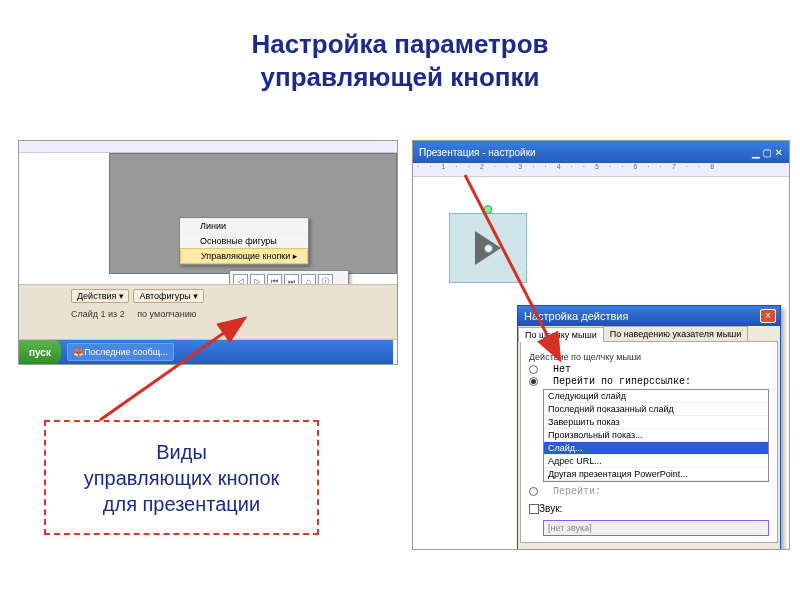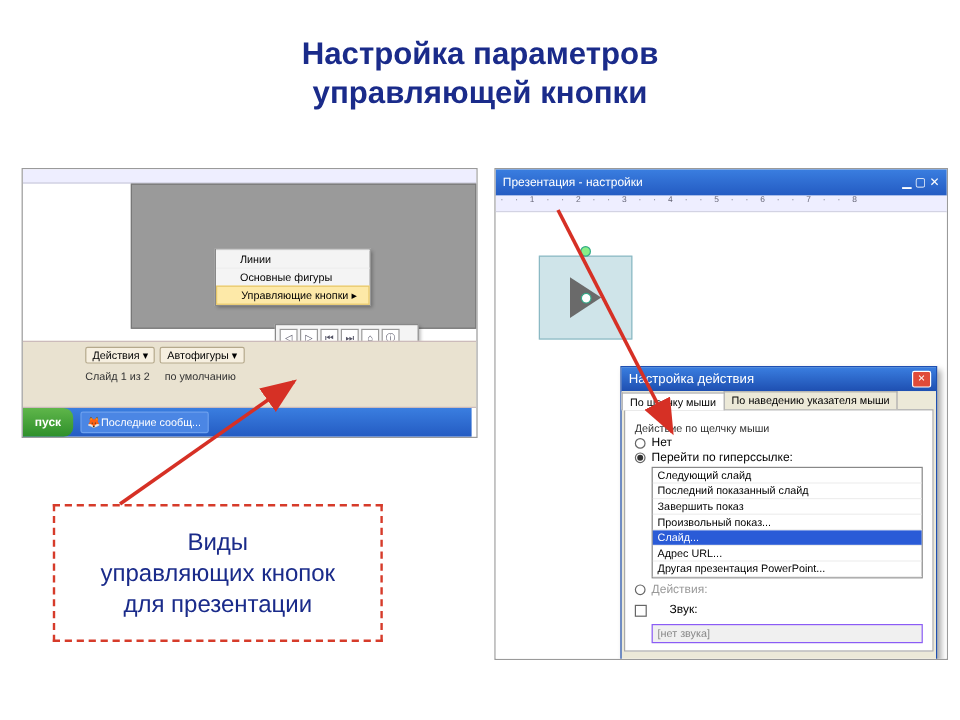--- a/index.html
+++ b/index.html
@@ -7,21 +7,21 @@
 
   .title { text-align: center; color: #1a2b8a; font-weight: bold; font-size: 26px; margin-top: 28px; line-height: 1.25; }
 
   
   .left-panel {
     position: absolute; left: 18px; top: 140px; width: 380px; height: 225px;
     border: 1px solid #9a9a9a; background: #fff; overflow: hidden;
   }
   .left-panel .ruler { position: absolute; left: 0; top: 0; right: 0; height: 12px; background: #eef; border-bottom: 1px solid #ccd; }
   .left-panel .doc-area { position: absolute; left: 90px; top: 12px; right: 0; bottom: 90px; background: #9a9a9a; border: 1px solid #777; }
-  .left-panel .menu { position: absolute; left: 160px; top: 66px; width: 130px; background: #f4f4f4; border: 1px solid #888; font-size: 9px; box-shadow: 2px 2px 3px rgba(0,0,0,0.3);}
+  .left-panel .menu { position: absolute; left: 160px; top: 76px; width: 130px; background: #f4f4f4; border: 1px solid #888; font-size: 9px; box-shadow: 2px 2px 3px rgba(0,0,0,0.3);}
   .left-panel .menu .mi { display: flex; align-items: center; padding: 2px 4px 2px 20px; border-top: 1px solid #eee; white-space: nowrap; }
   .left-panel .menu .mi.hl { background: #fde9a8; border: 1px solid #e6c76a; }
   .left-panel .submenu { position: absolute; left: 210px; top: 129px; width: 120px; background: #f4f4f4; border: 1px solid #888; padding: 3px; display: flex; flex-wrap: wrap; gap: 2px; box-shadow: 2px 2px 3px rgba(0,0,0,0.3);}
   .left-panel .submenu .cell { width: 15px; height: 15px; border: 1px solid #999; background: #fff; font-size:8px; display:flex; align-items:center; justify-content:center; color:#556;}
   .left-panel .toolbar { position: absolute; left: 0; right: 0; bottom: 24px; height: 56px; background: #e9e2d0; border-top:1px solid #cbb; border-bottom:1px solid #cbb;padding-left:44px;}
   .left-panel .toolbar .btns { display:flex; gap:4px; padding:4px 8px; align-items:center; font-size:9px;}
   .left-panel .toolbar .tbtn { border:1px solid #b5a98c; background:#f6efe0; padding:1px 5px; border-radius:2px;}
   .left-panel .toolbar .status { font-size:9px; padding: 2px 8px; color:#333;}
   .left-panel .taskbar { position:absolute; left:0; right:4px; bottom:0; height:24px; background: linear-gradient(#3a7ee0,#245bc2); display:flex; align-items:center; font-size:10px; color:#fff;}
   .left-panel .taskbar .start { background: linear-gradient(#5fb64a,#2e8f2a); height:100%; display:flex; align-items:center; padding: 0 10px; font-weight:bold; border-radius: 0 8px 8px 0;}
@@ -41,27 +41,27 @@
   .play-tri { width:0; height:0; border-left:26px solid #6a6a6a; border-top:17px solid transparent; border-bottom:17px solid transparent;}
 
   .dialog { position:absolute; left:104px; top:128px; width:264px; background:#ece9d8; border:1px solid #1e4fb1; box-shadow: 3px 3px 5px rgba(0,0,0,0.35); font-size:10px;}
   .dialog .dlg-title { height:20px; background: linear-gradient(#3a7ee0,#1e4fb1); color:#fff; display:flex; align-items:center; justify-content:space-between; padding:0 4px 0 6px; font-size:11px;}
   .dialog .dlg-title .xbtn { width:16px; height:14px; background:#e04b3a; border:1px solid #fff; color:#fff; font-size:10px; text-align:center; line-height:12px; border-radius:2px;}
   .dialog .tabs { display:flex; background:#ece9d8; font-size:9px;}
   .dialog .tabs .tab { border:1px solid #aaa; border-bottom:none; padding:2px 6px; background:#ece9d8; margin-right:-1px;}
   .dialog .tabs .tab.active { background:#fff; position:relative; top:1px;}
   .dialog .dlg-body { background:#fff; border:1px solid #aaa; margin: 0 2px 2px 2px; padding:6px 8px;}
   .dialog .grp-label { font-size:9px; color:#333; margin:4px 0 2px;}
-  .dialog .radio { display:flex; align-items:center; gap:5px; margin:1px 0;}
+  .dialog .radio { display:flex; align-items:center; gap:15px; margin:1px 0;font-family:Liberation Mono, monospace;}
   .dialog .radio .r { width:9px; height:9px; border:1px solid #666; border-radius:50%; display:inline-block;}
   .dialog .radio .r.on::after { content:''; display:block; width:5px; height:5px; background:#333; border-radius:50%; margin:1px;}
   .dialog .combo { border:1px solid #888; background:#fff; margin:2px 0 4px 14px;}
   .dialog .combo .opt { padding:1px 4px; font-size:9px; border-bottom:1px solid #eee;}
   .dialog .combo .opt.sel { background:#2a5bd7; color:#fff;}
-  .dialog .chk { display:flex; align-items:center; gap:19px; margin:6px 0;}
+  .dialog .chk { display:flex; align-items:center; gap:0; margin:6px 0;}
   .dialog .chk .c { width:10px; height:10px; border:1px solid #666; background:#fff; display:inline-block;}
   .dialog .chkfield { border:1px solid #8b5cf6; background:#f0f0f0; height:16px; margin-left:14px; display:flex; align-items:center; padding:0 4px; font-size:9px; color:#888;}
   .dialog .btnrow { display:flex; justify-content:flex-end; gap:8px; padding:8px;}
 
   
   .caption-box {
     position: absolute; left: 44px; top: 420px; width: 275px; height: 115px;
     border: 2px dashed #d63b2a; display:flex; align-items:center; justify-content:center; text-align:center;
     color: #1a2b8a; font-size: 20px; line-height:1.3;
   }
@@ -157,21 +157,21 @@
           <div class="opt">Следующий слайд</div>
           <div class="opt">Последний показанный слайд</div>
           <div class="opt">Завершить показ</div>
           <div class="opt">Произвольный показ...</div>
           <div class="opt sel">Слайд...</div>
           <div class="opt">Адрес URL...</div>
           <div class="opt">Другая презентация PowerPoint...</div>
         </div>
         <div class="radio" style="color:#999;">
           <span class="r"></span>
-            <span>Действия:</span>
+            <span>Перейти:</span>
         </div>
 
         <div class="chk">
           <span class="c"></span>
             <span>Звук:</span>
         </div>
         <div class="chkfield">[нет звука]</div>
       </div>
       <div class="btnrow">
         

